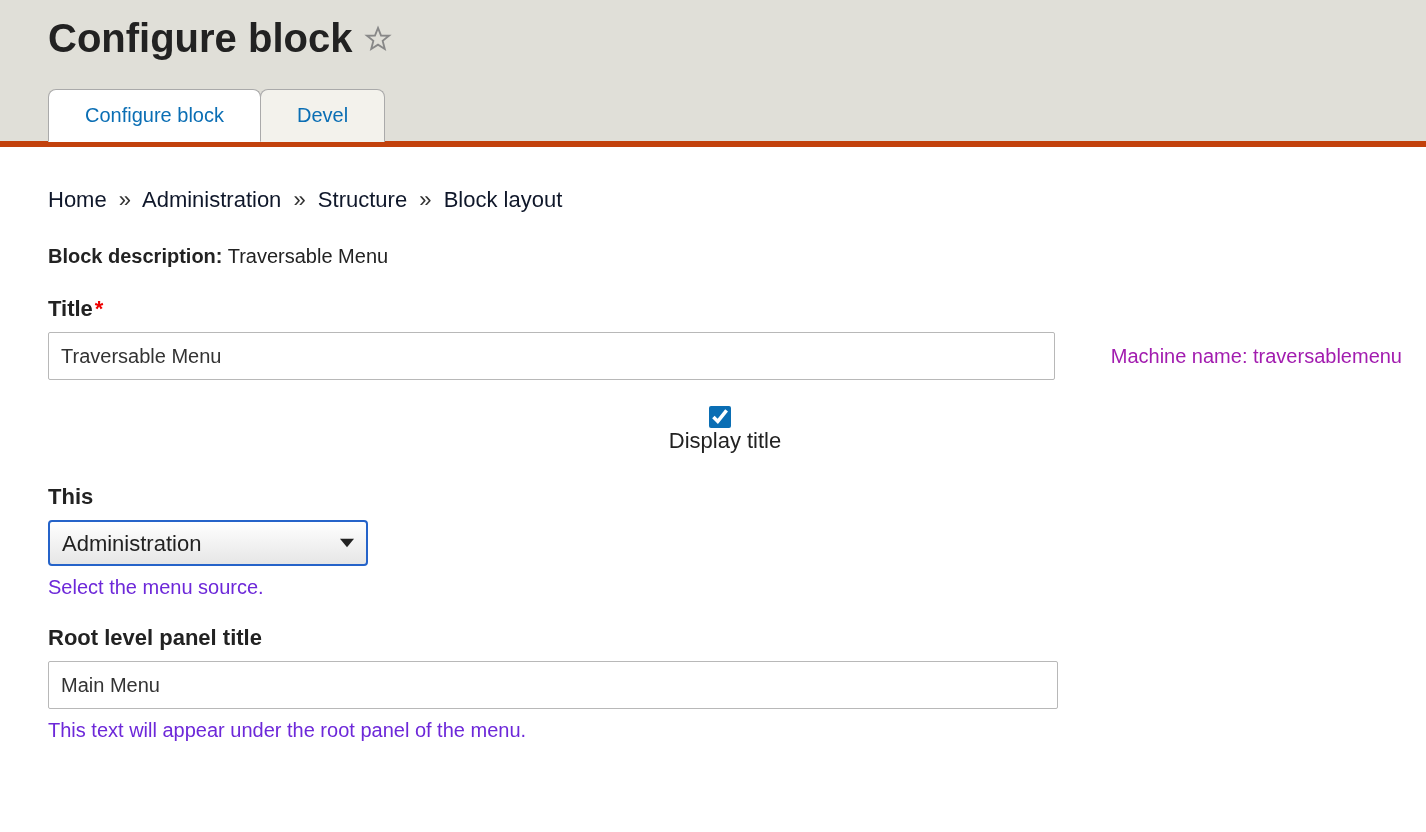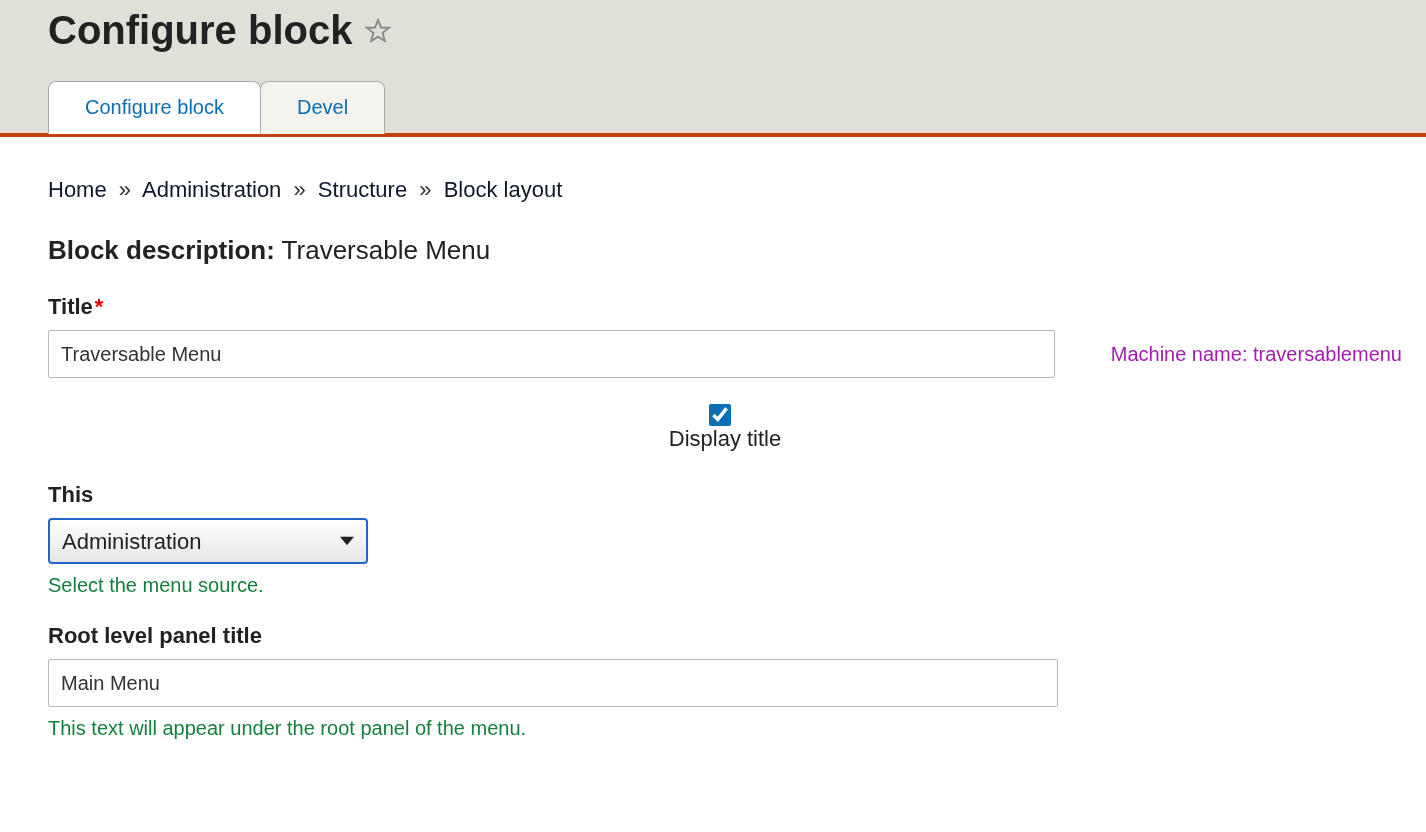--- a/index.html
+++ b/index.html
@@ -7,22 +7,22 @@
   body {
     font-family: "Lucida Grande", "Lucida Sans Unicode", Verdana, sans-serif;
     font-size: 16px;
     color: #222;
     background: #fff;
   }
 
   
   .header-region {
     background: #e0dfd8;
-    padding-top: 8px;
-    border-bottom: 4px solid #c2410c;
+    padding-top: 16px;
+    border-bottom: 6px solid #c2410c;
   }
   .header-inner {
     padding-left: 48px;
     padding-right: 24px;
   }
   h1.page-title {
     font-size: 40px;
     font-weight: 700;
     margin: 0 0 28px 0;
     display: flex;
@@ -73,21 +73,21 @@
     margin-bottom: 32px;
   }
   .breadcrumb a {
     color: #0f172a;
     text-decoration: none;
   }
   .breadcrumb .sep { color: #333; margin: 0 6px; }
 
   
   .block-desc {
-    font-size: 26px;
+    font-size: 20px;
     margin-bottom: 28px;
   }
   .block-desc .label { font-weight: 700; }
 
   
   .form-row { margin-bottom: 26px; }
   .form-label {
     font-size: 22px;
     font-weight: 700;
     display: block;
@@ -161,21 +161,21 @@
     right: 14px;
     top: 50%;
     transform: translateY(-50%);
     pointer-events: none;
     color: #222;
   }
   .select-caret svg { width: 14px; height: 14px; display: block; }
 
   .help-text {
     font-size: 20px;
-    color: #15803d;
+    color: #6d28d9;
     margin-top: 10px;
   }
 </style>
 </head>
 <body>
 
 <div class="header-region">
   <div class="header-inner">
     <h1 class="page-title">
       <span>Configure block</span>

